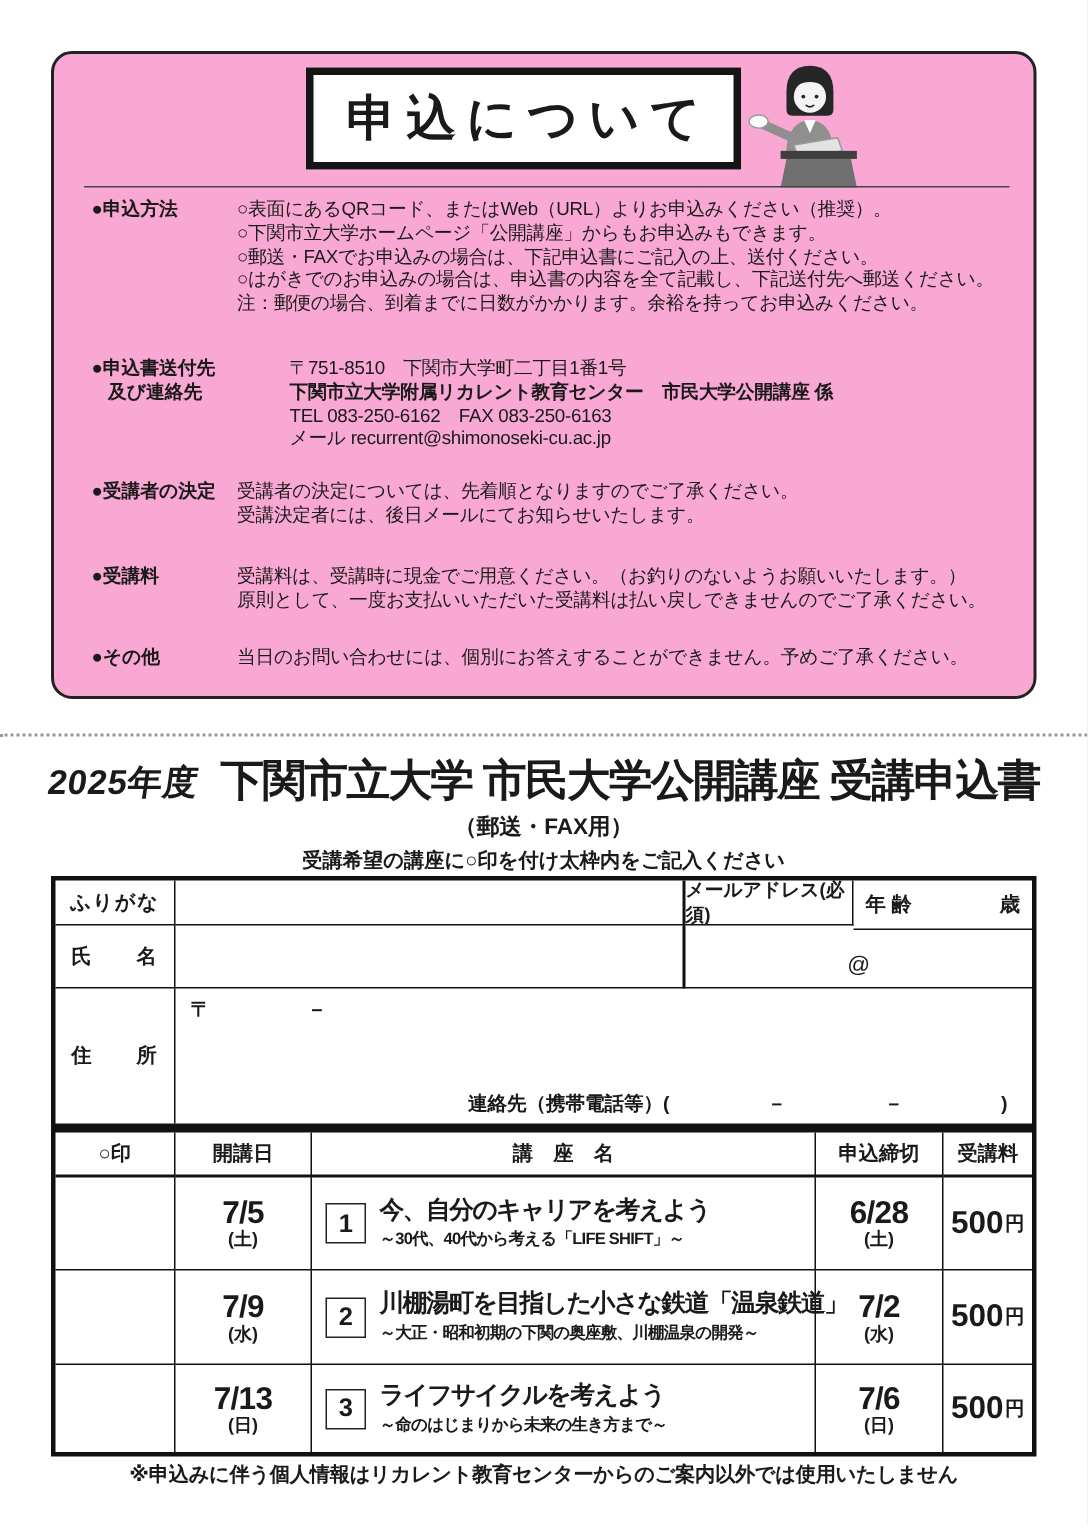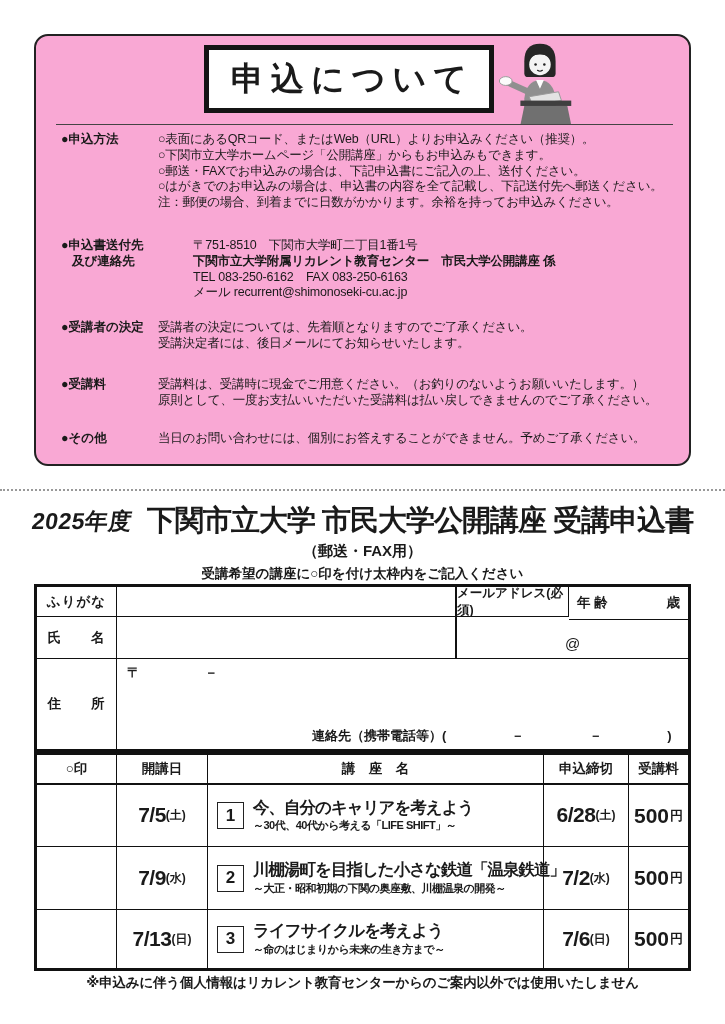--- a/index.html
+++ b/index.html
@@ -85,21 +85,21 @@
   
   .course-table {
     position:absolute; left:34px; top:752px; width:657px;
     display:grid;
     grid-template-columns:80px 91px 336px 85px 1fr;
     grid-template-rows:30px 62px 63px 58px;
     border:3px solid #111; background:#fff;
   }
   .th { display:flex; align-items:center; justify-content:center;
         font-size:13.5px; font-weight:700; border-bottom:2px solid #111; }
-  .date-cell { display:flex; flex-direction:row; align-items:center;
+  .date-cell { display:flex; flex-direction:column; align-items:center;
         justify-content:center; line-height:1.05; }
   .date-num { font-size:21px; font-weight:800; letter-spacing:-0.5px; }
   .date-day { font-size:12px; font-weight:700; }
   .course-cell { display:flex; align-items:center; gap:9px; padding:3px 4px 3px 9px; }
   .course-num { width:27px; height:27px; flex:none; border:1.5px solid #222;
         display:flex; align-items:center; justify-content:center;
         font-size:17px; font-weight:800; background:#fff; }
   .course-text { min-width:0; }
   .course-text .t { font-size:16.5px; font-weight:800; line-height:1.12;
         letter-spacing:-1px; white-space:nowrap; }

